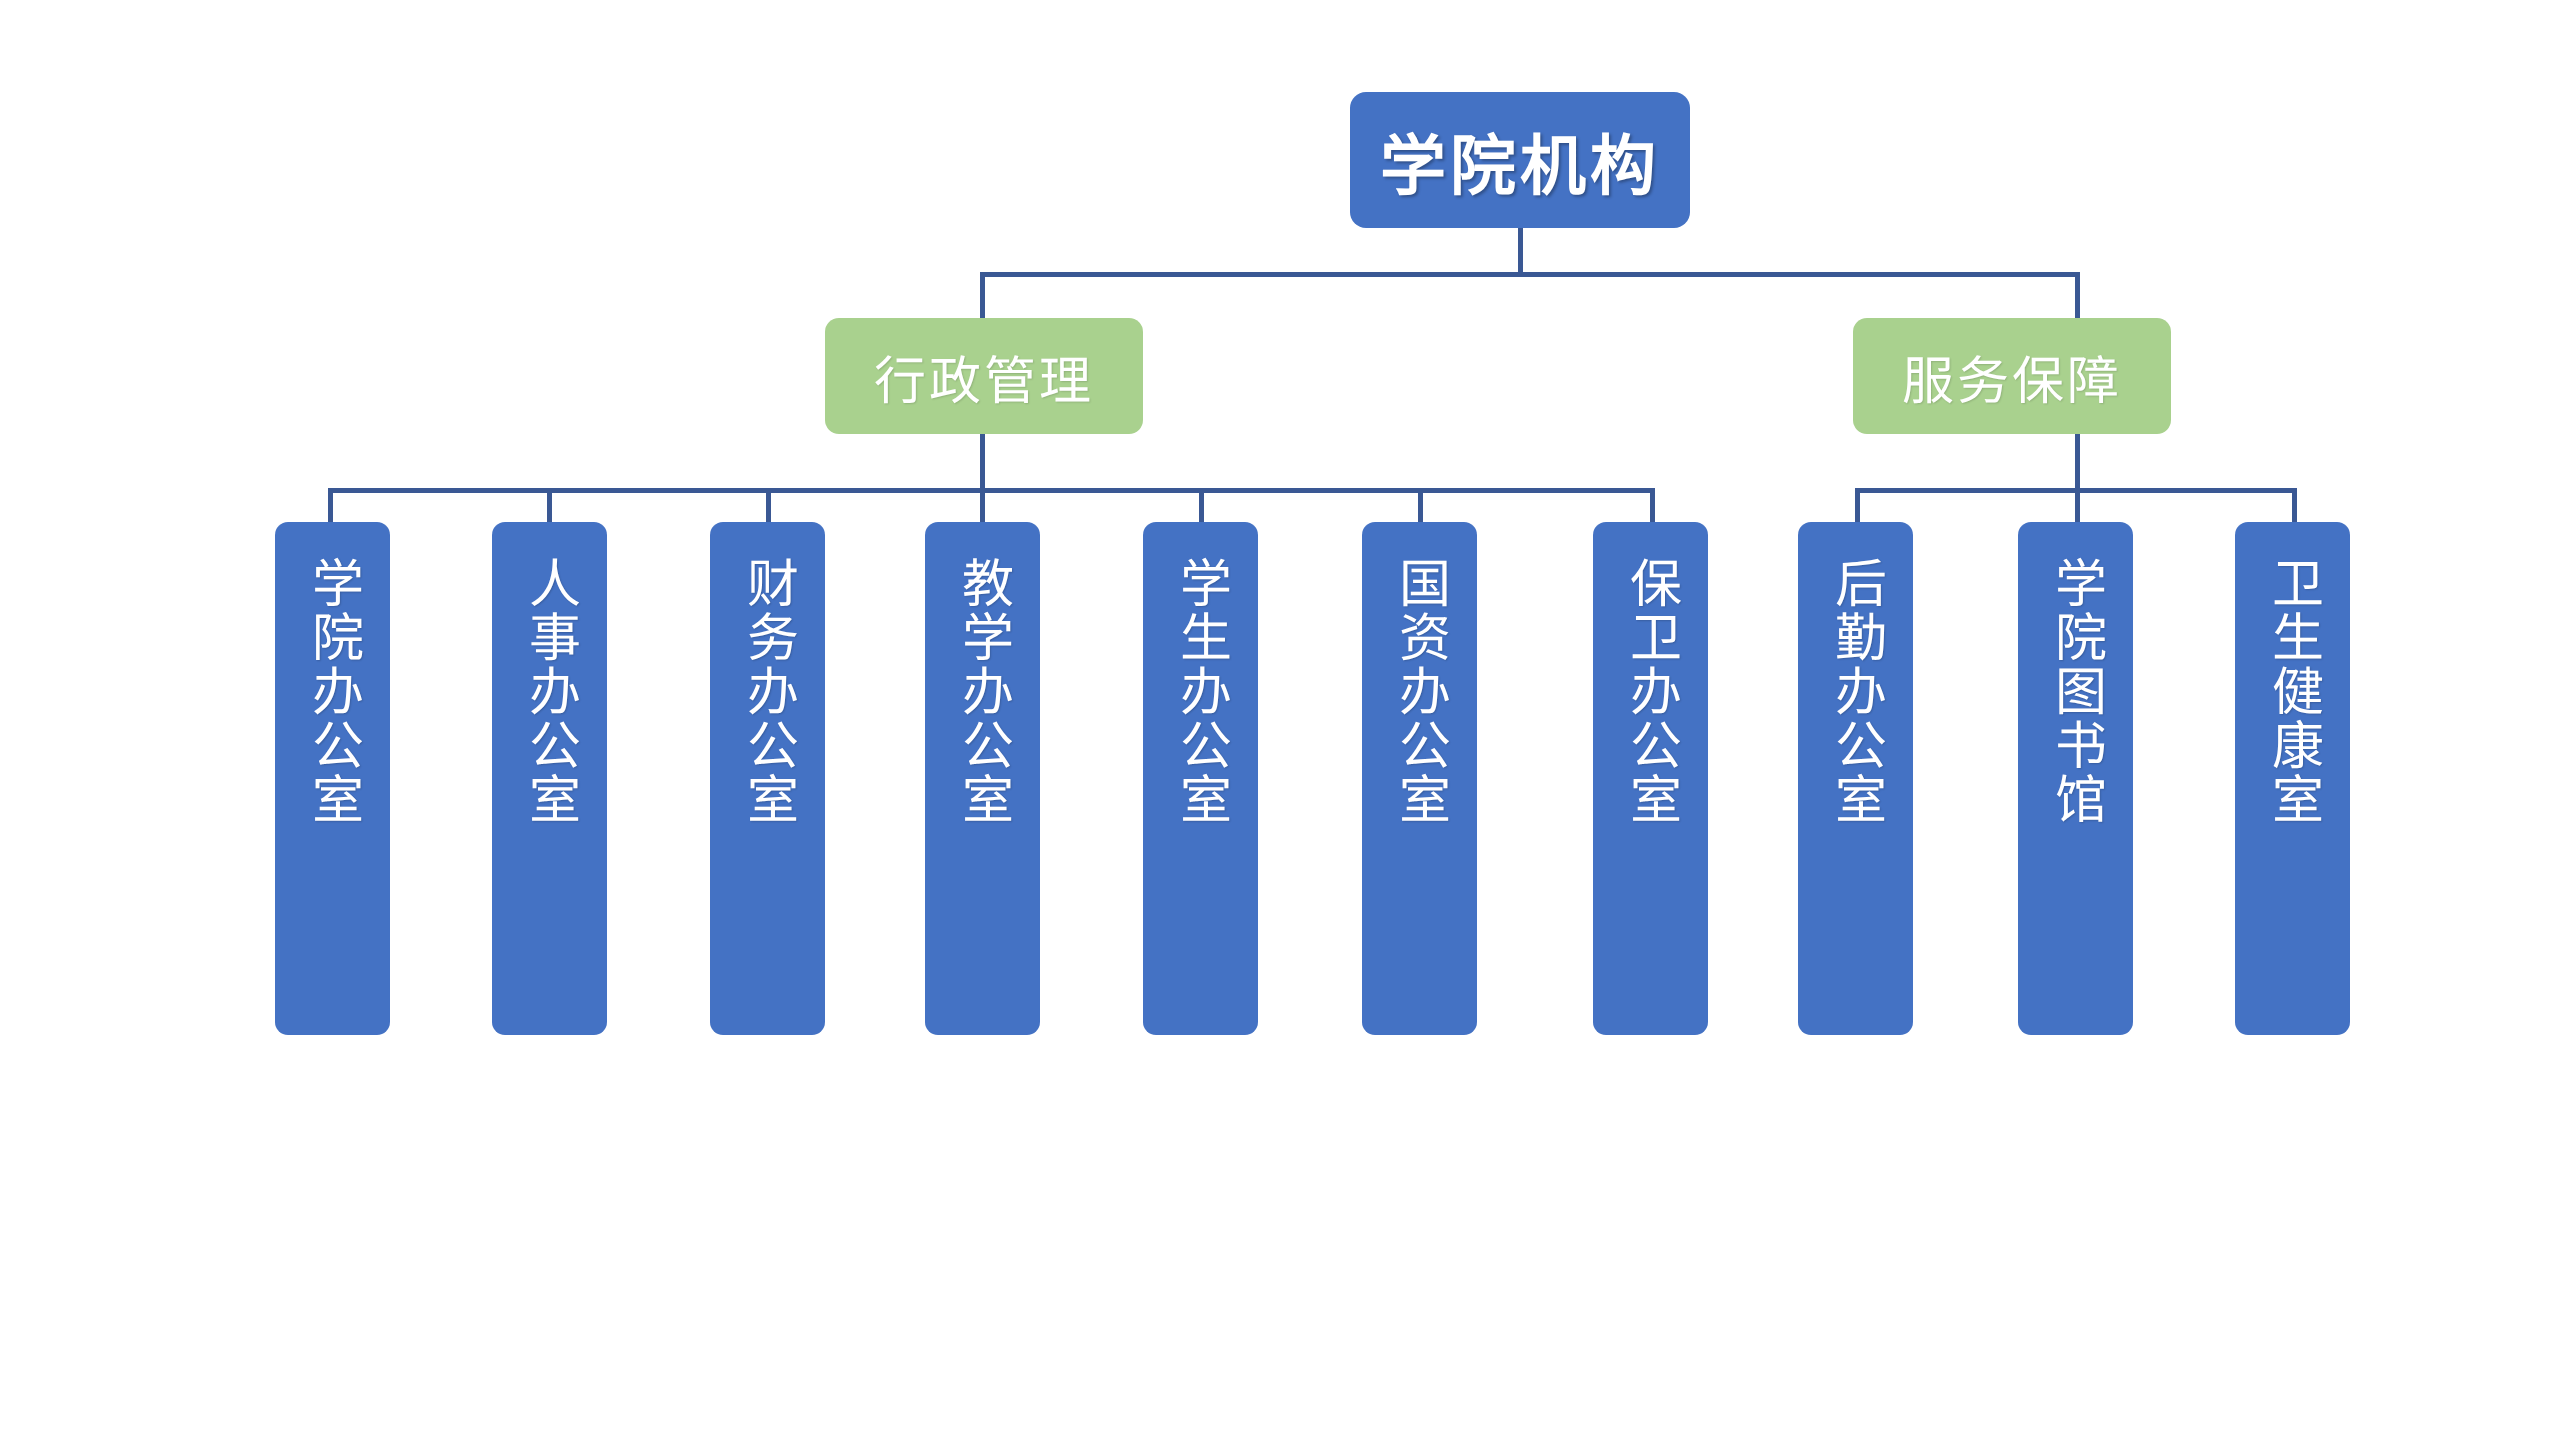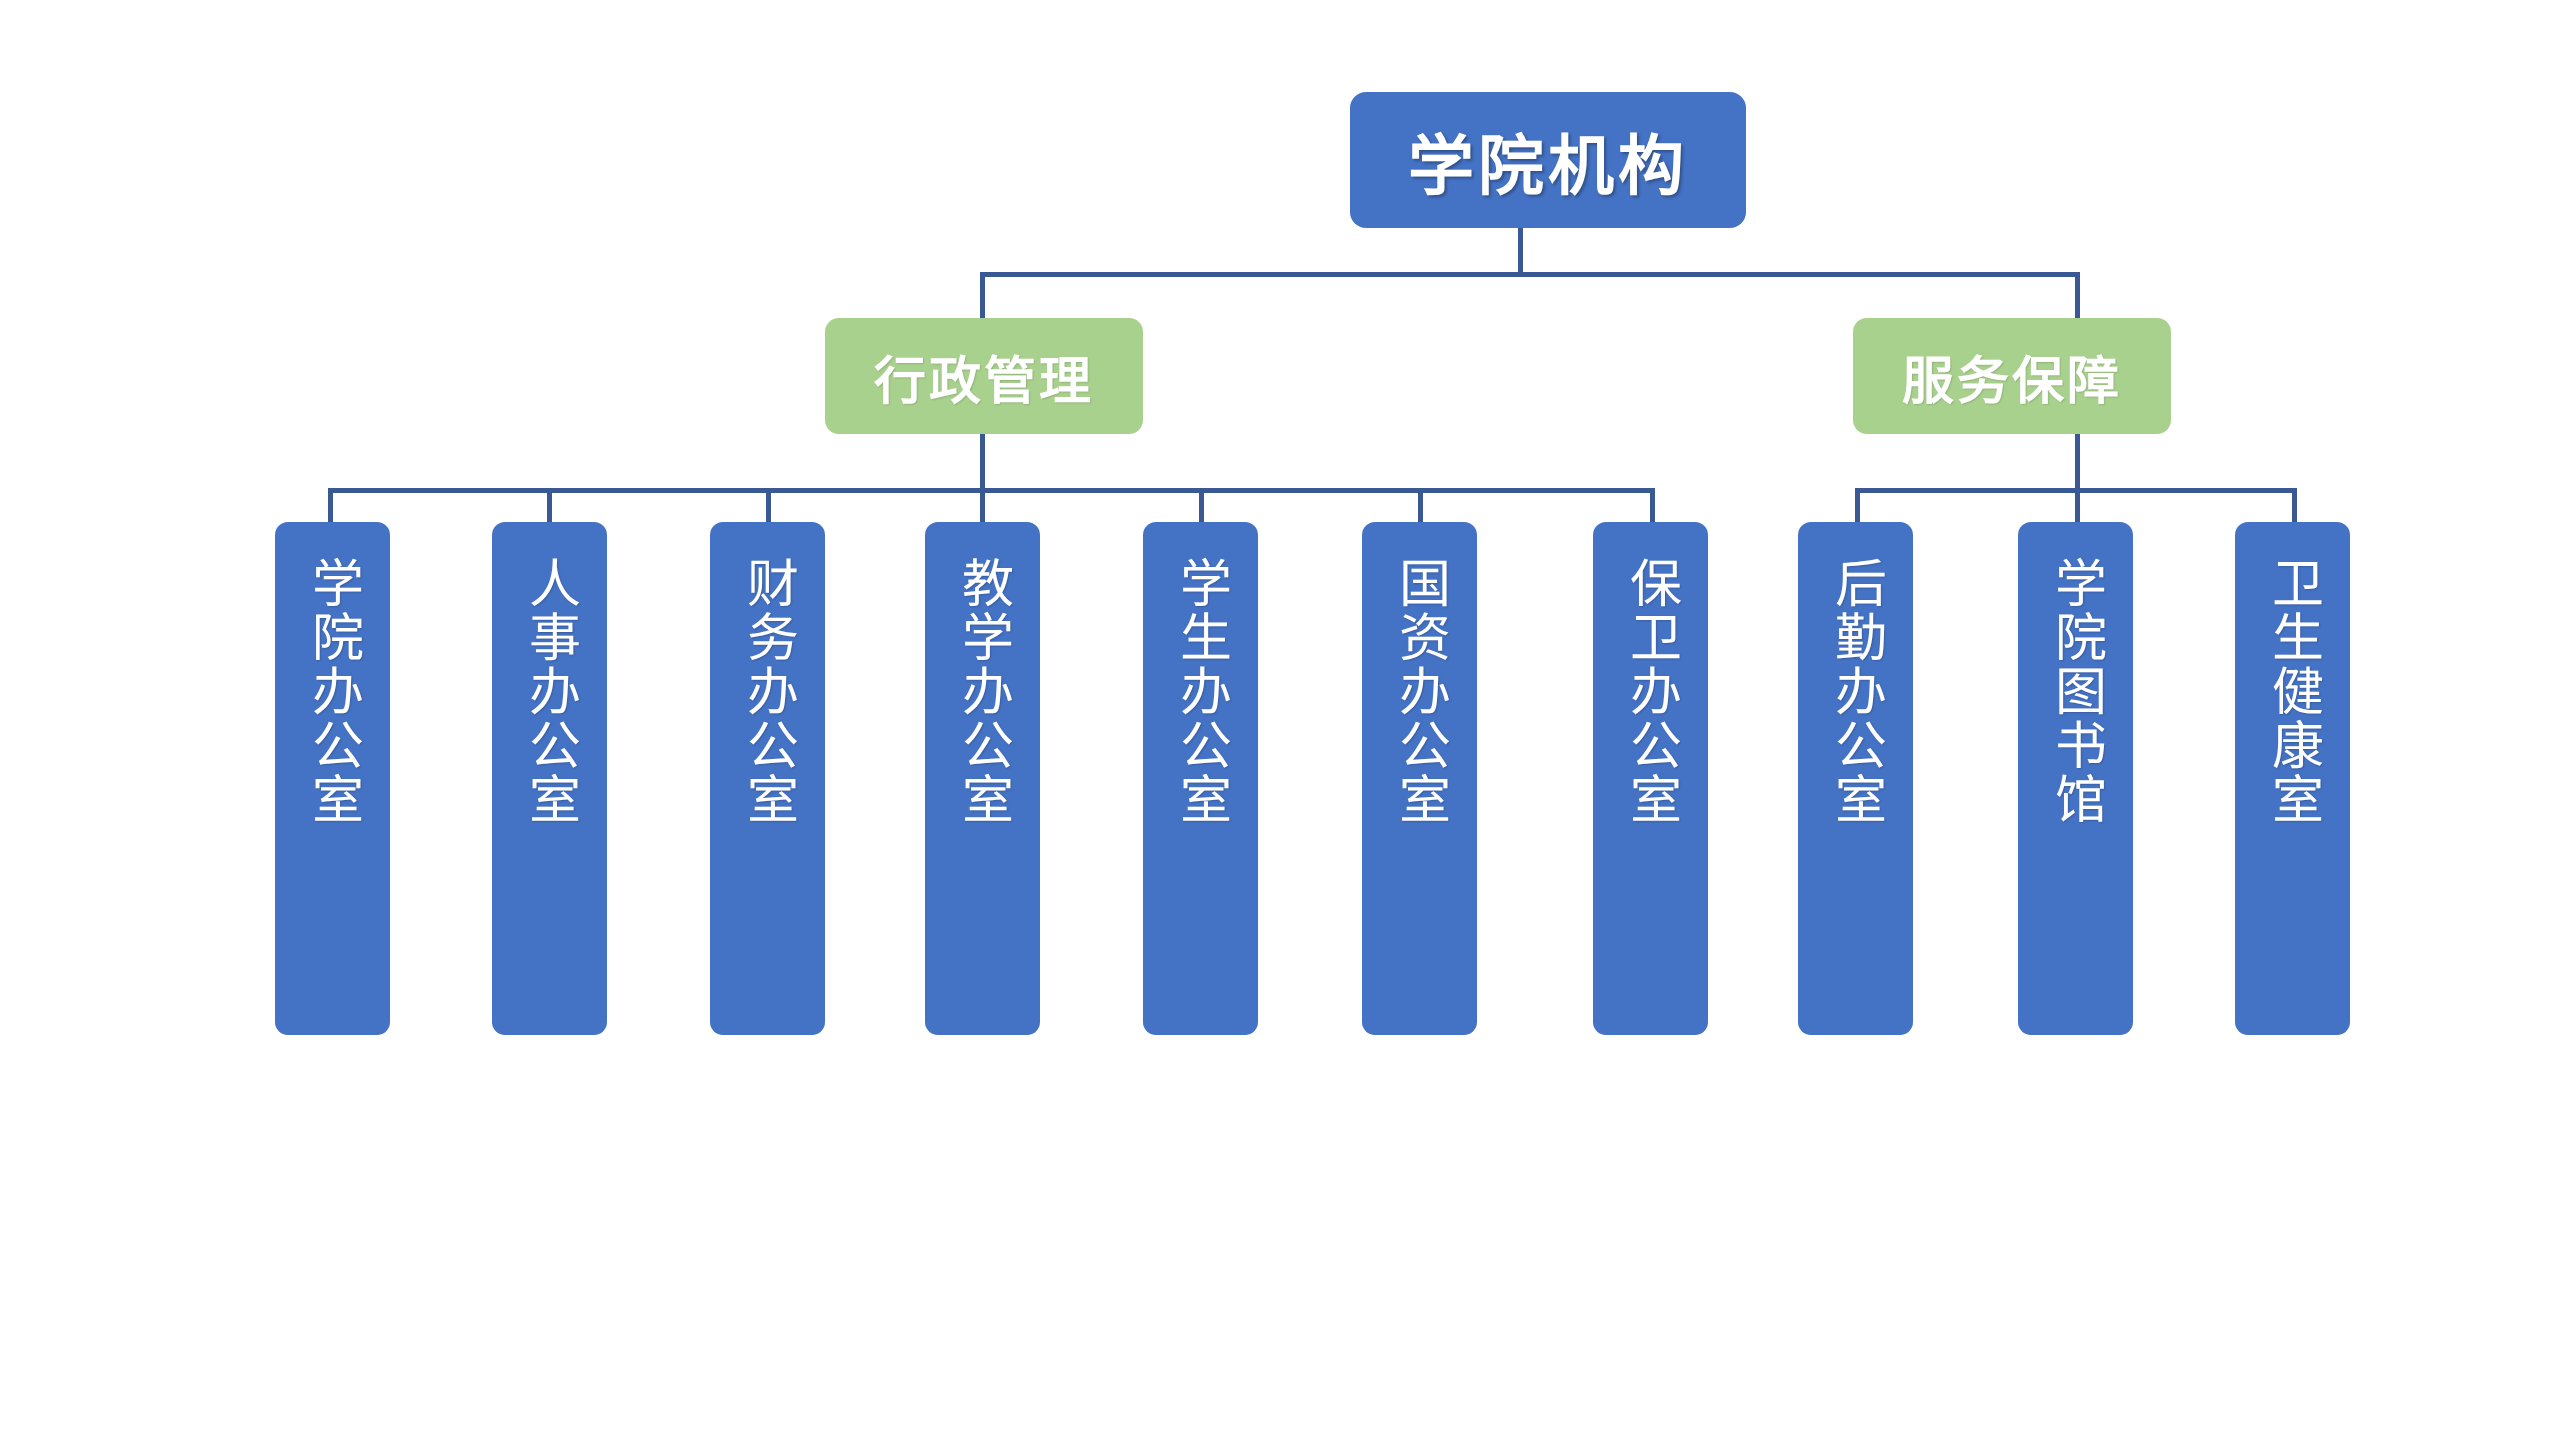--- a/index.html
+++ b/index.html
@@ -39,21 +39,21 @@
     letter-spacing: 4px;
     text-shadow: 2px 2px 3px rgba(0,0,0,0.30);
   }
 
   
   .node.branch {
     background: #A9D18E;
     border-radius: 14px;
     font-size: 52px;
     letter-spacing: 3px;
-    font-weight: bold;
+    font-weight: normal;
     text-shadow: 1px 1px 2px rgba(0,0,0,0.14);
   }
 
   
   .node.leaf {
     background: #4472C4;
     border-radius: 13px;
     align-items: flex-start;
     justify-content: center;
     padding-top: 34px;
@@ -104,21 +104,21 @@
   <div class="line v" style="left:1199px; top:488px; height:34px;"></div>
   <div class="line v" style="left:1418px; top:488px; height:34px;"></div>
   <div class="line v" style="left:1650px; top:488px; height:34px;"></div>
 
   <div class="line v" style="left:2075px; top:434px; height:88px;"></div>
 
   <div class="line h" style="left:1855px; top:488px; width:440px;"></div>
   <div class="line v" style="left:1855px; top:488px; height:34px;"></div>
   <div class="line v" style="left:2292px; top:488px; height:34px;"></div>
 
-  <div class="node root" style="left:1350px; top:92px; width:396px; height:136px;justify-content:center;">
+  <div class="node root" style="left:1350px; top:92px; width:340px; height:136px;justify-content:center;">
     <span>学院机构</span>
   </div>
 
   <div class="node branch" style="left:825px; top:318px; width:318px; height:116px;">
     <span>行政管理</span>
   </div>
 
   <div class="node branch" style="left:1853px; top:318px; width:318px; height:116px;">
     <span>服务保障</span>
   </div>

